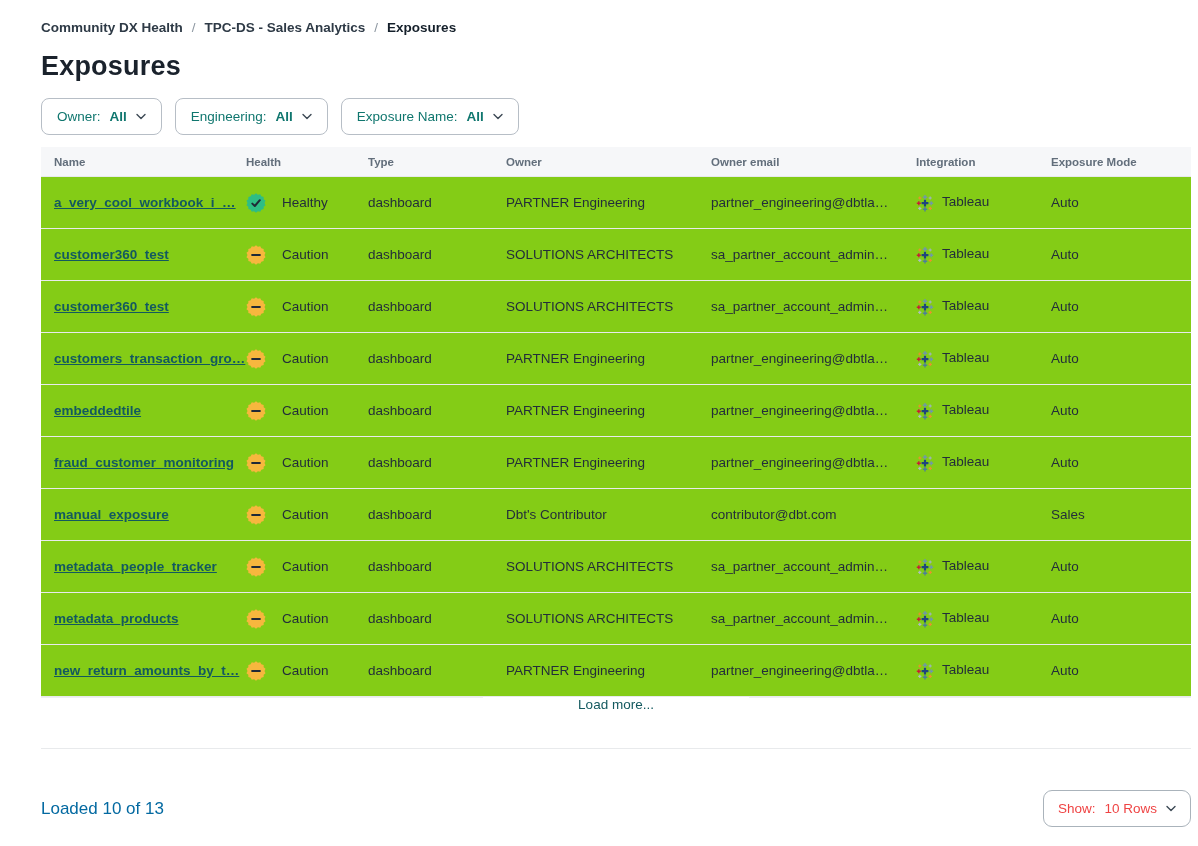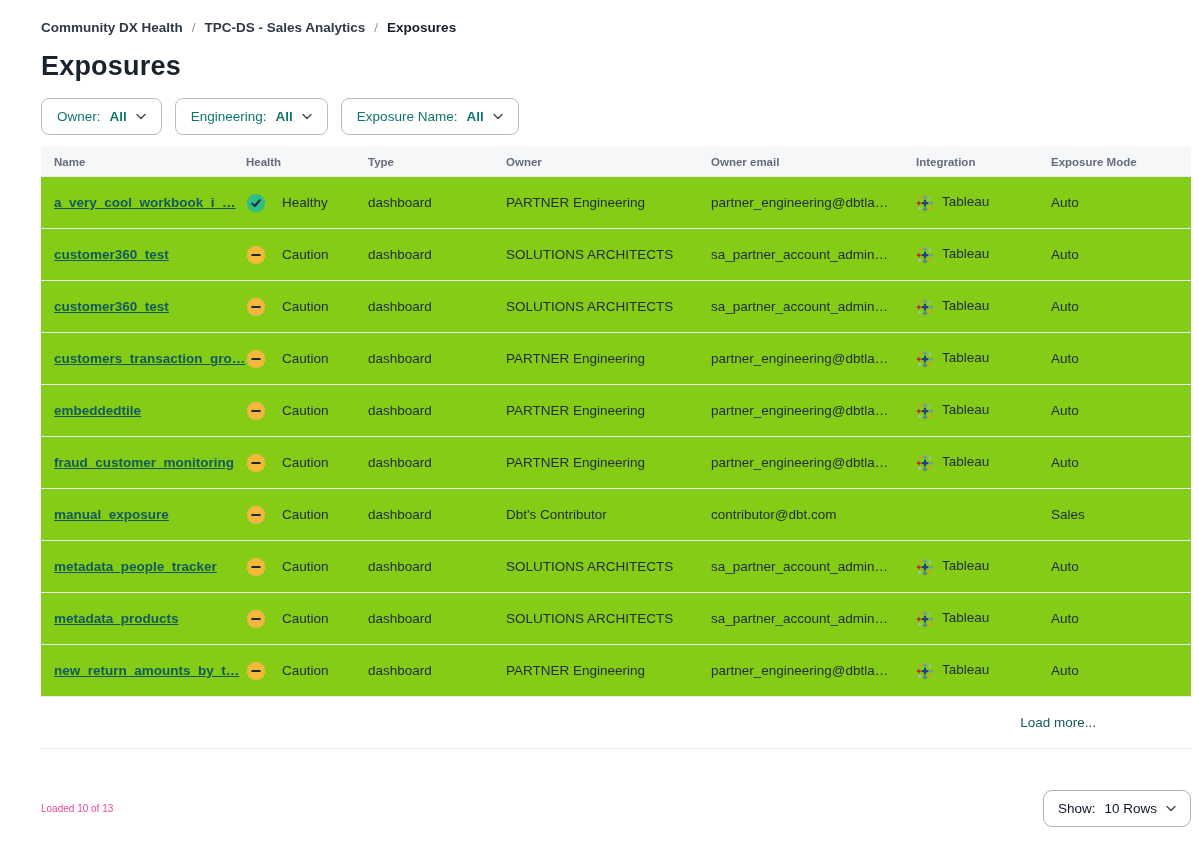--- a/index.html
+++ b/index.html
@@ -43,29 +43,29 @@
   .badge svg { display:block; }
   .badge.healthy .seal-bg { fill:var(--healthy,#2ebd85); }
   .badge.caution  .seal-bg { fill:var(--caution,#f6b73e); }
   .badge.healthy .glyph-dash { display:none; }
   .badge.caution .glyph-check { display:none; }
 
   .integration-cell { display:flex; align-items:flex-start; gap:8px; }
   .tableau-icon { width:18px; height:18px; flex:0 0 auto; }
 
   
-  .load-more-row { height:52px; width:1150px; display:flex; align-items:flex-end; border-bottom:1px solid #e8eaec;flex-direction:column; }
+  .load-more-row { height:52px; width:1150px; display:flex; align-items:flex-start; border-bottom:1px solid #e8eaec; }
   .lm-line { flex:1; height:1px; background:#eef0f1; }
   .load-more-link { color:var(--link,#13595f); font-size:13.5px; padding:0 95px; cursor:pointer; }
 
   
   .footer { margin-top:41px; width:1150px; display:flex; justify-content:space-between; align-items:center; }
-  .loaded-text { font-size:10px; color:#ec4899; }
+  .loaded-text { font-size:17px; color:#0369a1; }
   .show-btn { display:inline-flex; align-items:center; gap:9px; height:37px; padding:0 14px;
-    background:#fff; border:1px solid #aab3bb; border-radius:9px; font-size:13.5px; color:#0f172a; cursor:pointer; }
+    background:#fff; border:1px solid #aab3bb; border-radius:9px; font-size:13.5px; color:#ef4444; cursor:pointer; }
 </style>
 </head>
 <body>
 
 <div class="page">
 
   <div class="breadcrumb">
     <span class="crumb">Community DX Health</span>
     <span class="crumb-sep">/</span>
     <span class="crumb">TPC-DS - Sales Analytics</span>

